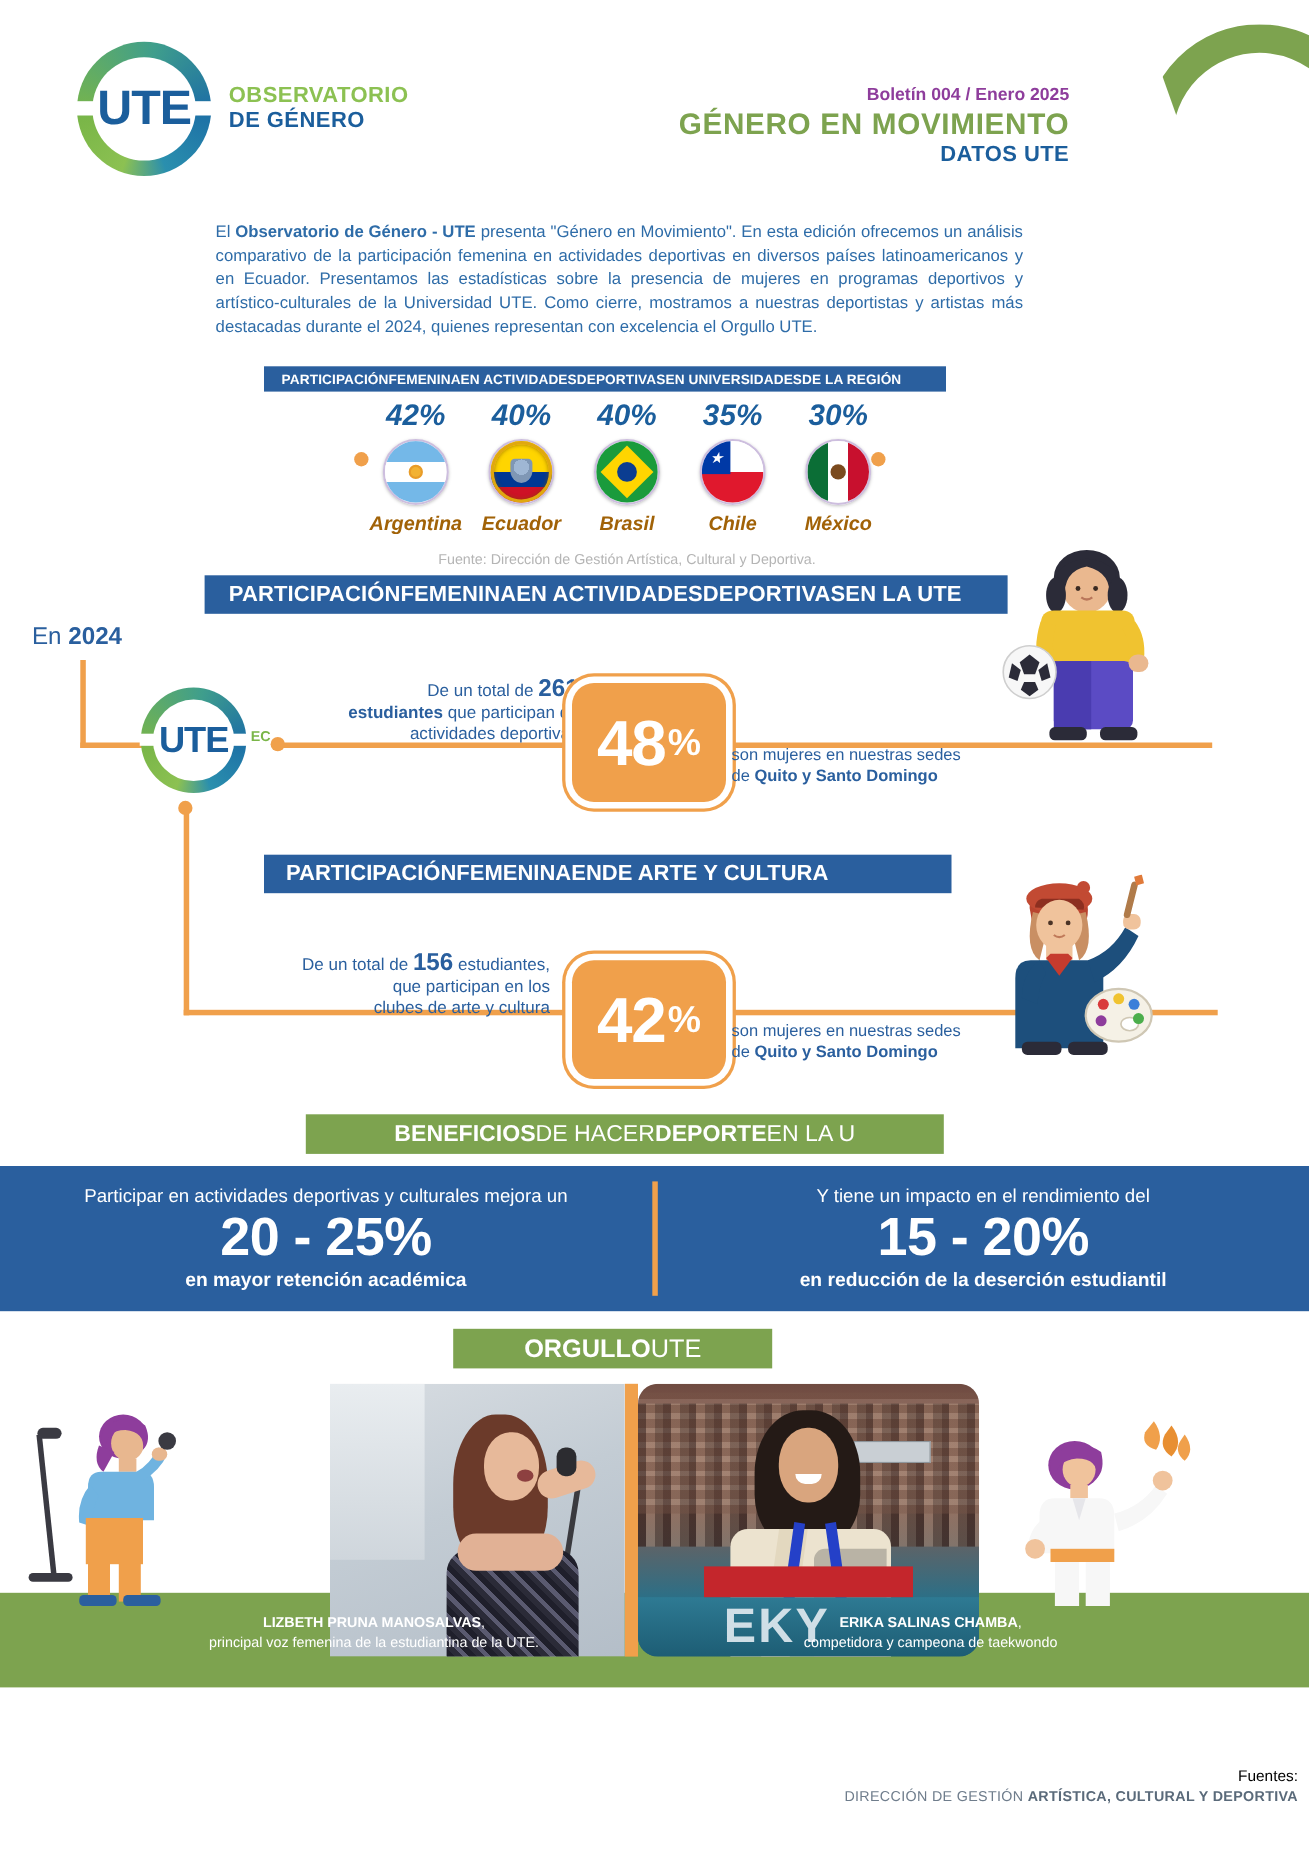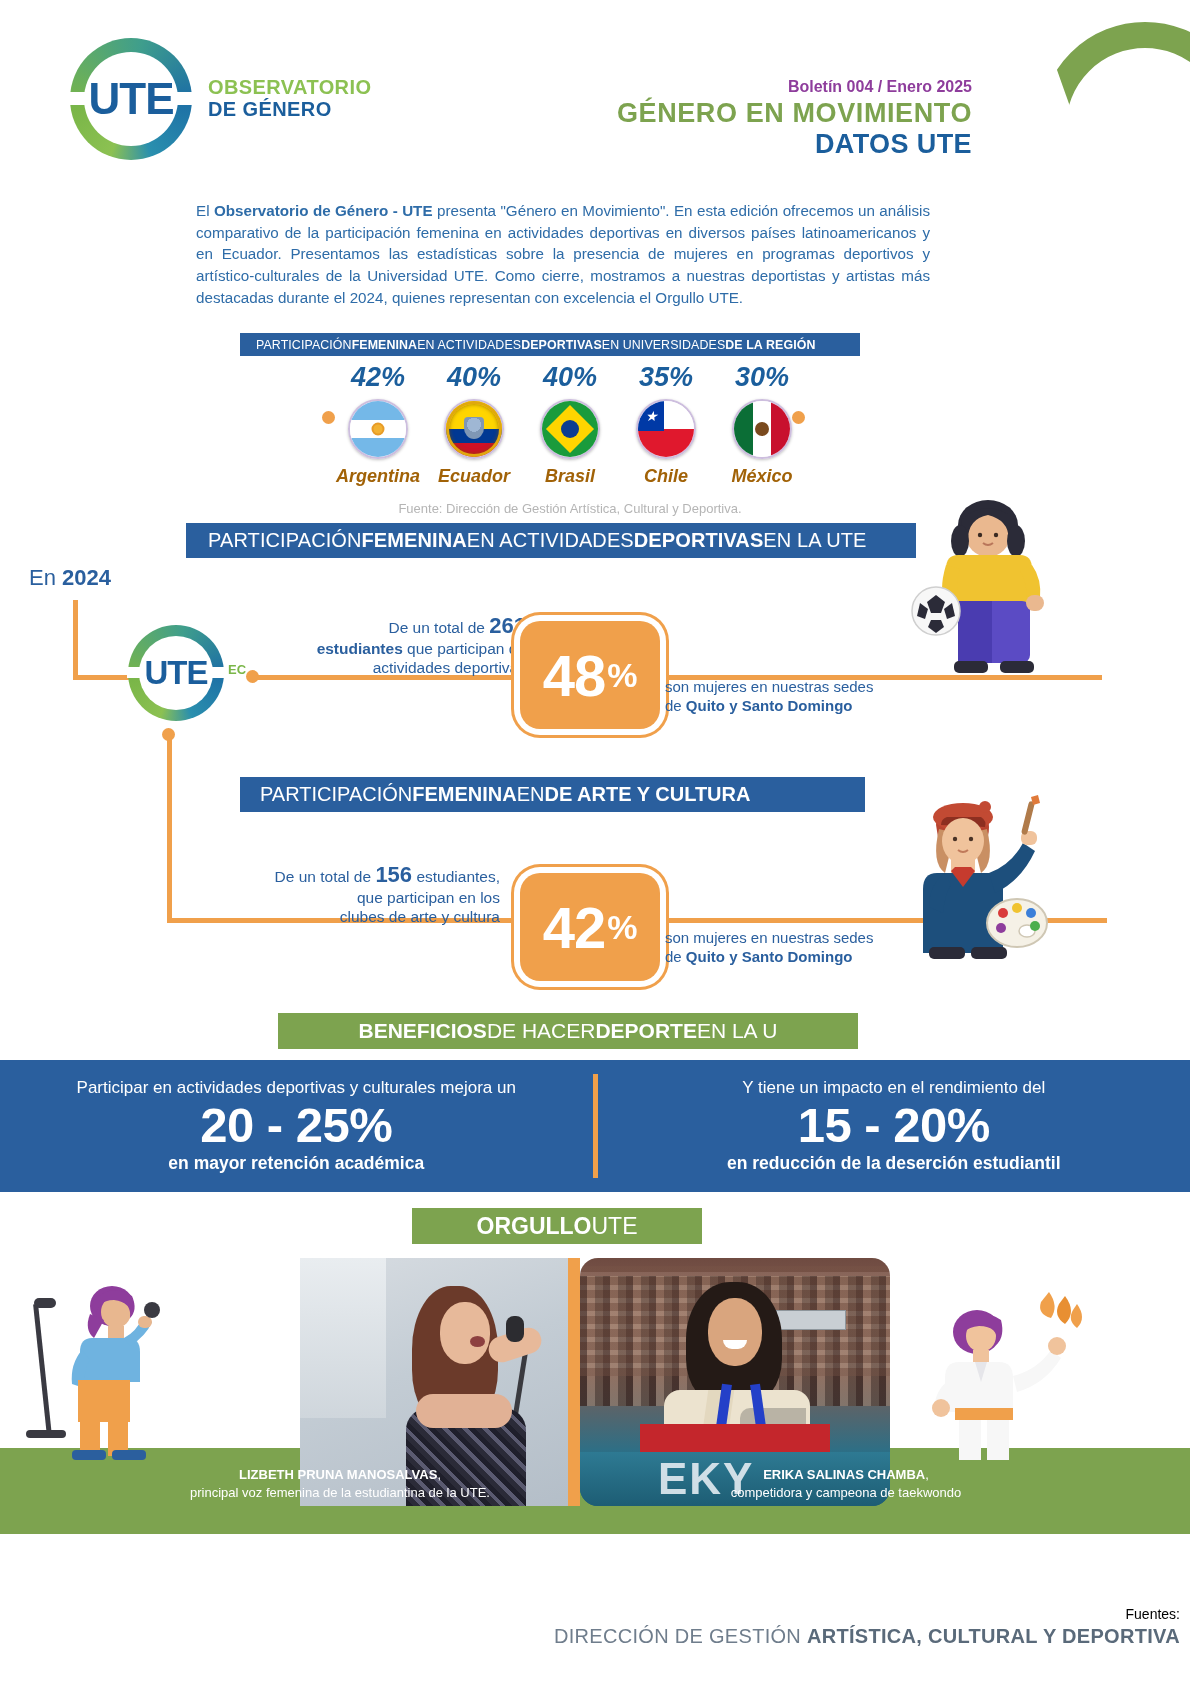--- a/index.html
+++ b/index.html
@@ -34,41 +34,41 @@
     font-size: 44px; font-weight: bold; color: #1b5e9c; letter-spacing: -1px;
     font-family: "Liberation Sans", sans-serif;
   }
   .logo-label { margin-left: 16px; line-height: 1.08; }
   .logo-label .l1 { font-size: 20px; font-weight: bold; color: #8cc152; letter-spacing: 0.4px; }
   .logo-label .l2 { font-size: 20px; font-weight: bold; color: #1b5e9c; letter-spacing: 0.4px; }
 
   .header-titles { position: absolute; right: 218px; top: 78px; text-align: right; }
   .h-bol { font-size: 16px; font-weight: bold; color: #8e3d9c; margin-bottom: 2px; }
   .h-main { font-size: 27px; font-weight: bold; color: #7da34f; letter-spacing: 0.6px; line-height: 1.12; }
-  .h-sub { font-size: 27px; font-weight: bold; color: #1b5e9c; letter-spacing: 0.4px; margin-top: 1px; }
+  .h-sub { font-size: 20px; font-weight: bold; color: #1b5e9c; letter-spacing: 0.4px; margin-top: 1px; }
 
   .header-arc {
     position: absolute; right: -60px; top: 22px; width: 210px; height: 210px;
     border-radius: 50%; border: 26px solid #7da34f;
     clip-path: polygon(0 0, 100% 0, 100% 62%, 22% 62%);
   }
 
   
   .intro {
     position: absolute; left: 196px; top: 200px; width: 734px;
     font-size: 15.2px; line-height: 1.43; color: #2e6ca8; text-align: justify;
   }
   .intro b { font-weight: bold; }
 
   
   .banner {
     background: #2a5f9e; color: #fff; display: flex; align-items: center;
     white-space: nowrap; overflow: hidden;
   }
-  .banner .lt { font-weight: normal; }
+  .banner .lt { font-weight: bold; }
   .banner .bd { font-weight: bold; }
 
   .banner-region {
     position: absolute; left: 240px; top: 333px; width: 620px; height: 23px;
     padding-left: 16px; font-size: 12.4px; letter-spacing: 0.1px;
   }
 
   
   .flags-block { position: absolute; left: 320px; top: 362px; width: 500px; }
   .flag-row { display: flex; justify-content: center; align-items: flex-end; gap: 12px; }
@@ -256,21 +256,21 @@
   .cap-left { left: 110px; top: 1466px; width: 460px; }
   .cap-right { left: 636px; top: 1466px; width: 420px; }
 
   
   .ill-singer { position: absolute; left: 20px; top: 1280px; width: 160px; height: 180px; }
   .ill-taekwondo { position: absolute; left: 925px; top: 1290px; width: 175px; height: 170px; }
 
   
   .footer { position: absolute; right: 10px; top: 1606px; text-align: right; }
   .footer .f1 { font-size: 14px; color: #000000; }
-  .footer .f2 { font-size: 20px; color: #6f7d8c; letter-spacing: 0.3px; margin-top: 3px; }
+  .footer .f2 { font-size: 13px; color: #6f7d8c; letter-spacing: 0.3px; margin-top: 3px; }
   .footer .f2 b { font-weight: bold; color: #5a6a7a; }
 </style>
 </head>
 <body>
 
 <div class="page">
 
   <div class="header">
     <div class="logo-wrap">
       <div class="logo-ring">

